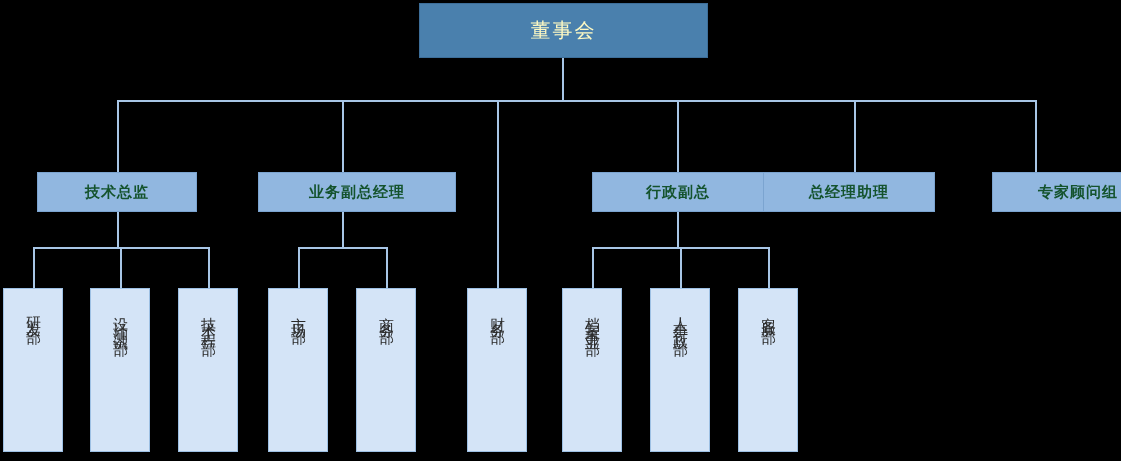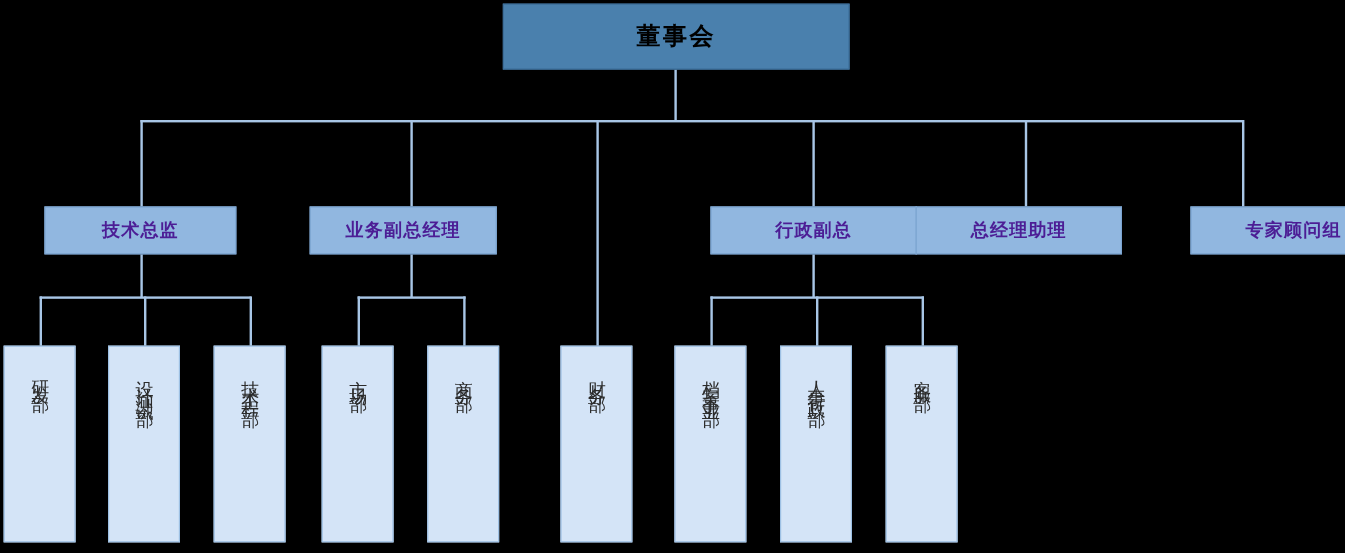--- a/index.html
+++ b/index.html
@@ -20,30 +20,30 @@
     box-sizing: border-box;
     display: flex;
     align-items: center;
     justify-content: center;
     text-align: center;
   }
   
   .node.level1 {
     background: #4a80ad;
     border: 1px solid #3d6e99;
-    color: #000000;
-    font-weight: bold;
+    color: #fef9c3;
+    font-weight: normal;
     font-size: 20px;
     letter-spacing: 2px;
   }
   
   .node.level2 {
     background: #91b7e0;
     border: 1px solid #7ba4d0;
-    color: #4c1d95;
+    color: #14532d;
     font-weight: bold;
     font-size: 15px;
     letter-spacing: 1px;
   }
   
   .node.level3 {
     background: #d4e4f7;
     border: 1px solid #9dc0e4;
     color: #2b2b2b;
     font-size: 15px;
@@ -97,21 +97,21 @@
   <div class="conn v" style="left:680px; top:247px; height:41px;"></div>
   <div class="conn v" style="left:768px; top:247px; height:41px;"></div>
 
   <div class="node level1" style="left:419px; top:3px; width:289px; height:55px;">
     <span>董事会</span>
   </div>
 
   <div class="node level2" style="left:37px; top:172px; width:160px; height:40px;">
     <span>技术总监</span>
   </div>
-  <div class="node level2" style="left:258px; top:172px; width:156px; height:40px;">
+  <div class="node level2" style="left:258px; top:172px; width:198px; height:40px;">
     <span>业务副总经理</span>
   </div>
   <div class="node level2" style="left:592px; top:172px; width:172px; height:40px;justify-content:center;">
     <span>行政副总</span>
   </div>
   <div class="node level2" style="left:763px; top:172px; width:172px; height:40px;">
     <span>总经理助理</span>
   </div>
   <div class="node level2" style="left:946px; top:172px; width:172px; height:40px;margin-left:46px;">
     <span>专家顾问组</span>

